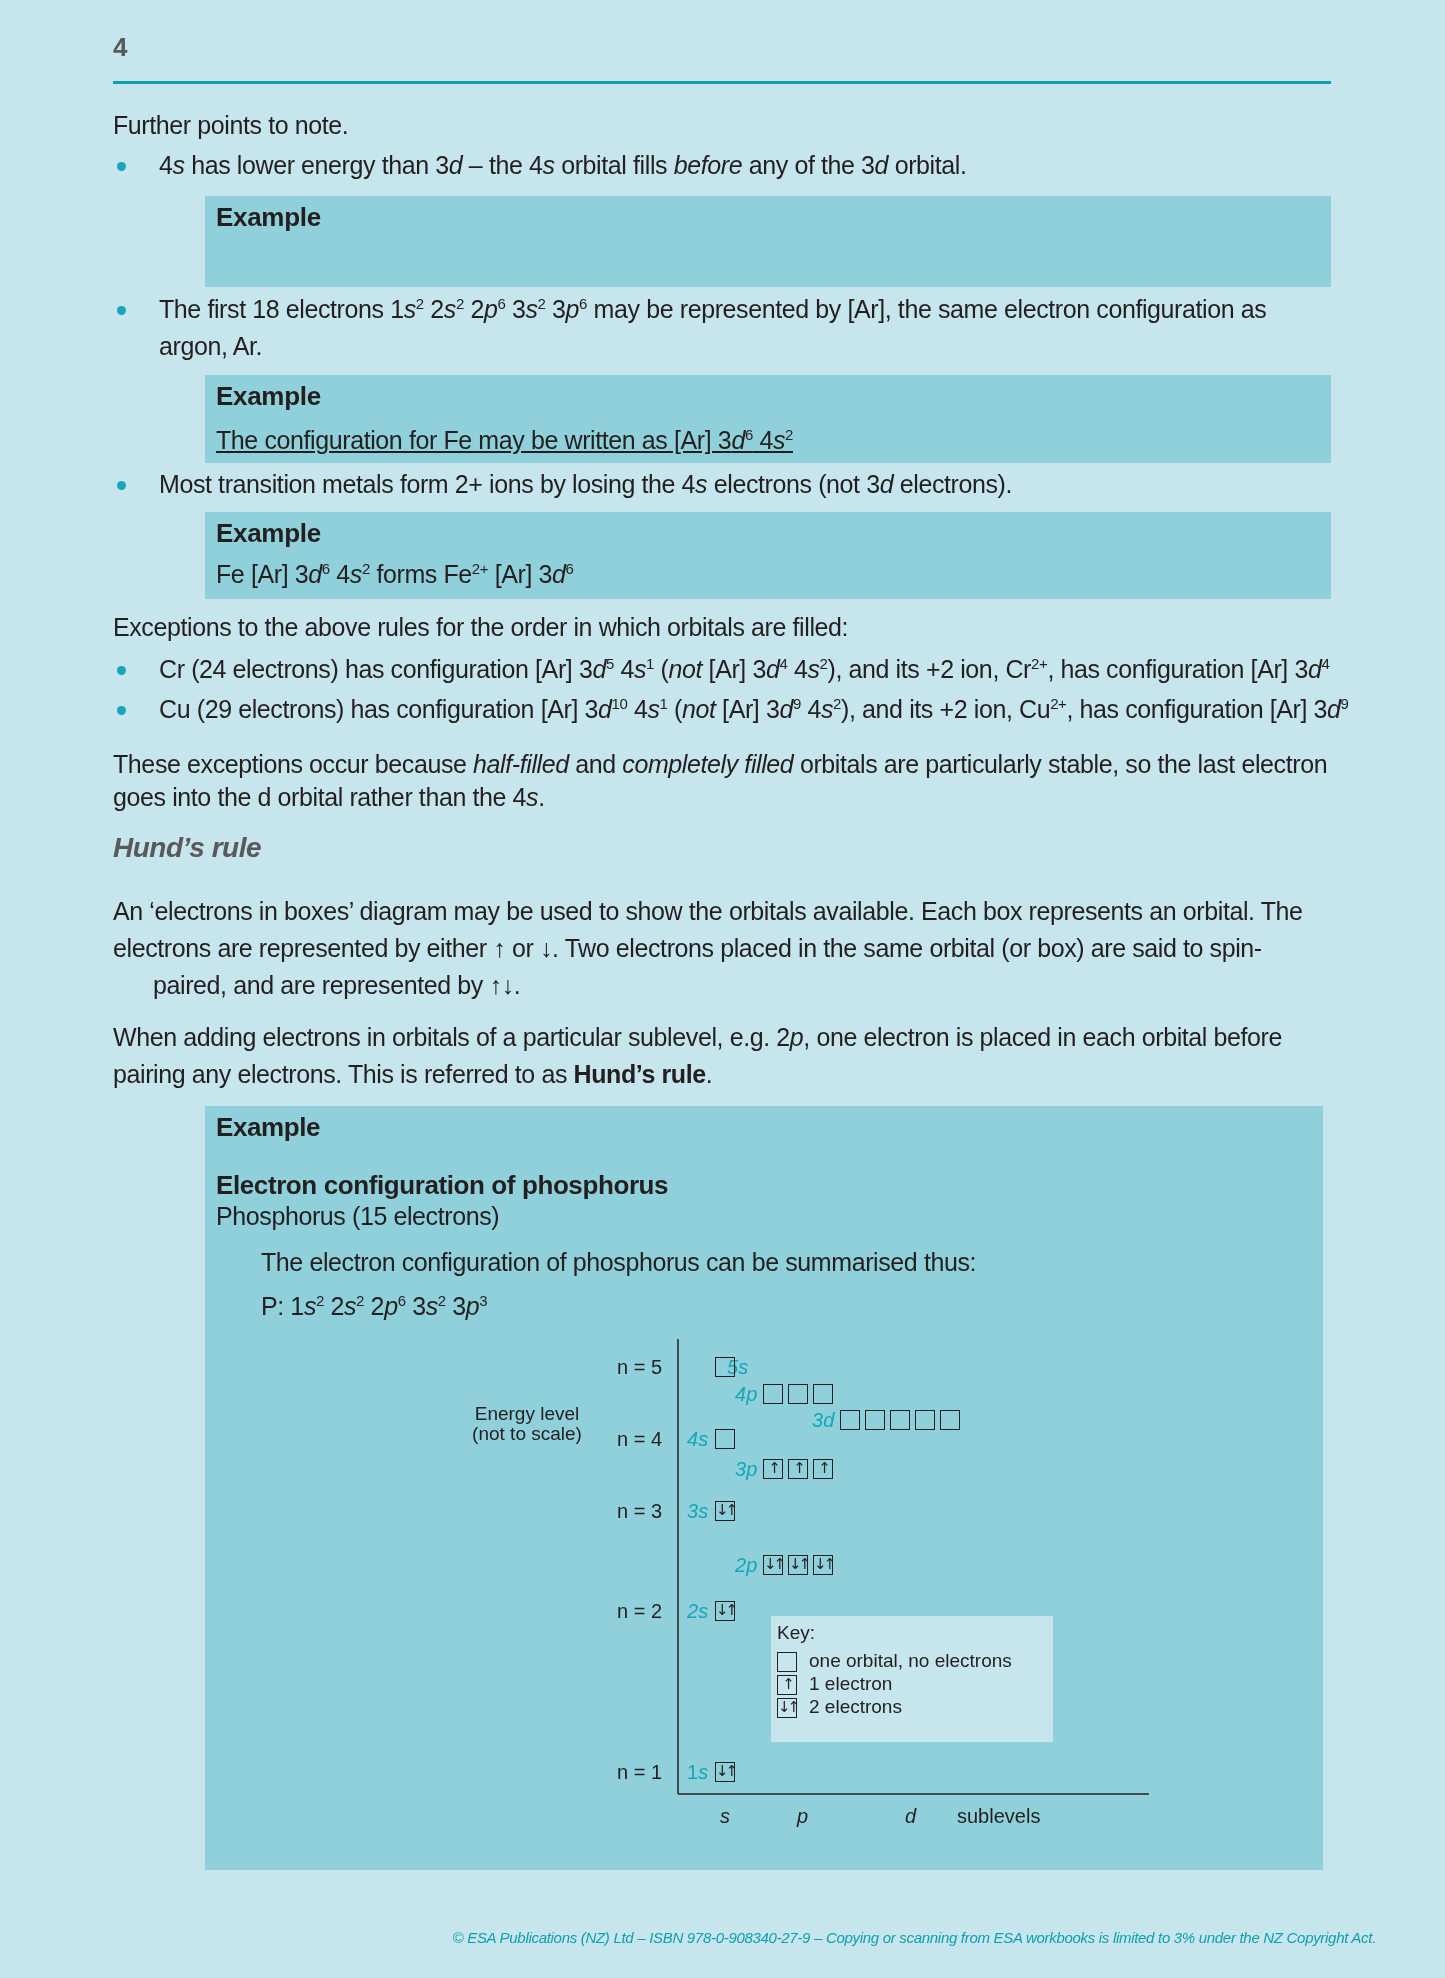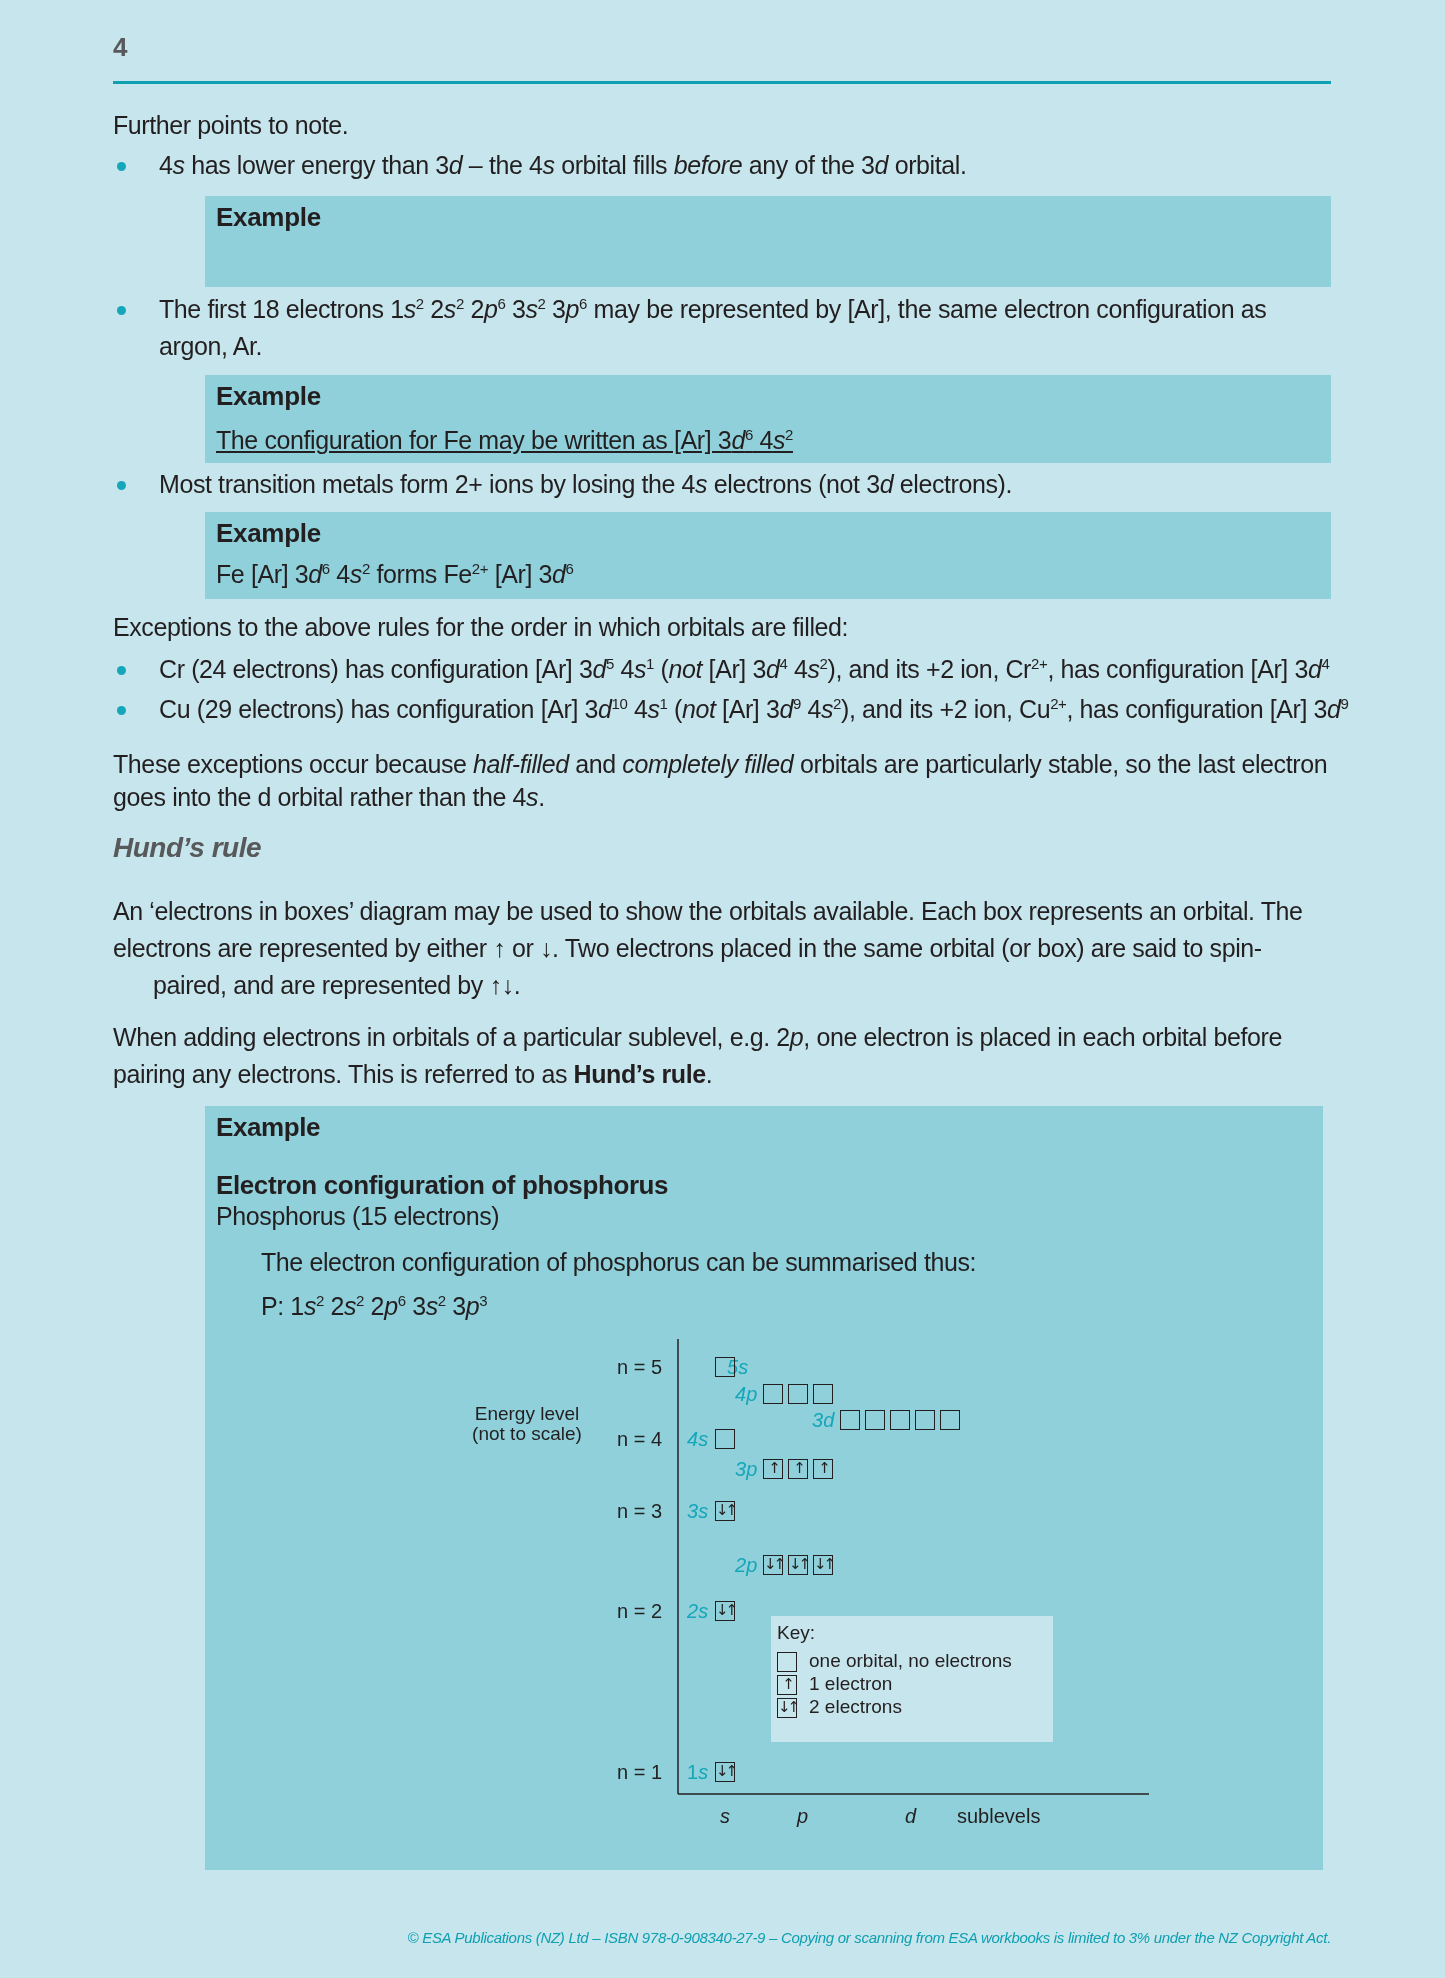--- a/index.html
+++ b/index.html
@@ -32,21 +32,21 @@
   .diag svg { position:absolute; left:0; top:0; }
   .lvl { position:absolute; font-size:20px; white-space:nowrap; }
   .sub { position:absolute; font-size:20px; color:#16a6ba; font-style:italic; white-space:nowrap; }
   .obox { position:absolute; width:20px; height:20px; border:1.5px solid #231f20; box-sizing:border-box;
     font-size:15px; line-height:17px; text-align:center; letter-spacing:-3px; font-family:"DejaVu Sans", sans-serif; }
   .key { position:absolute; left:566px; top:510px; width:282px; height:126px; background:#c6e5ec; }
   .key .kt { position:absolute; font-size:19px; white-space:nowrap; }
   .axl { position:absolute; font-size:20px; white-space:nowrap; }
 
   .footer { position:absolute; left:0; top:1929px; width:1331px; text-align:right; font-size:15px;
-    font-style:italic; color:#0e9fb0; letter-spacing:-0.3px; }
+    font-style:italic; color:#0e9fb0; letter-spacing:-0.3px;padding-left:45px; }
 </style>
 </head>
 <body>
 
 <div class="page">
   <div class="header">
     <span class="pnum">4</span>
   </div>
   <div class="rule"></div>
 

